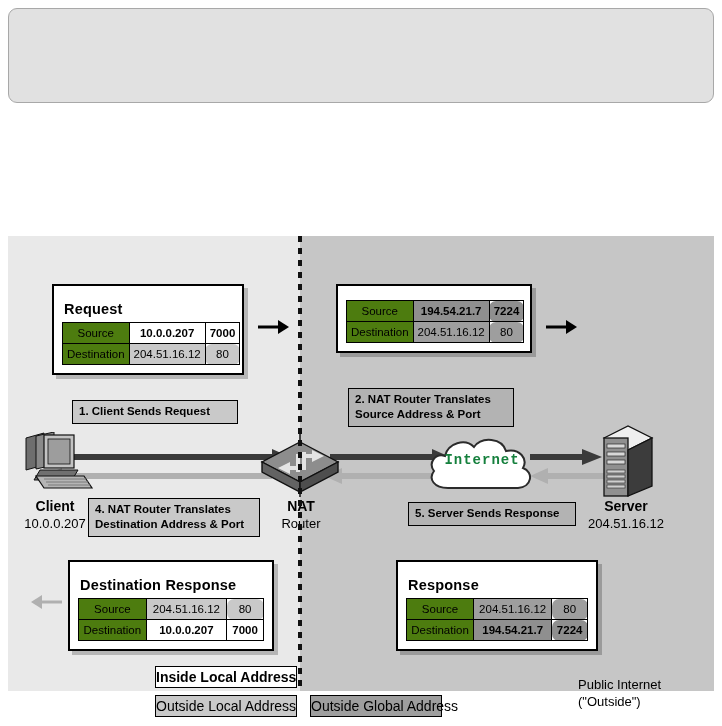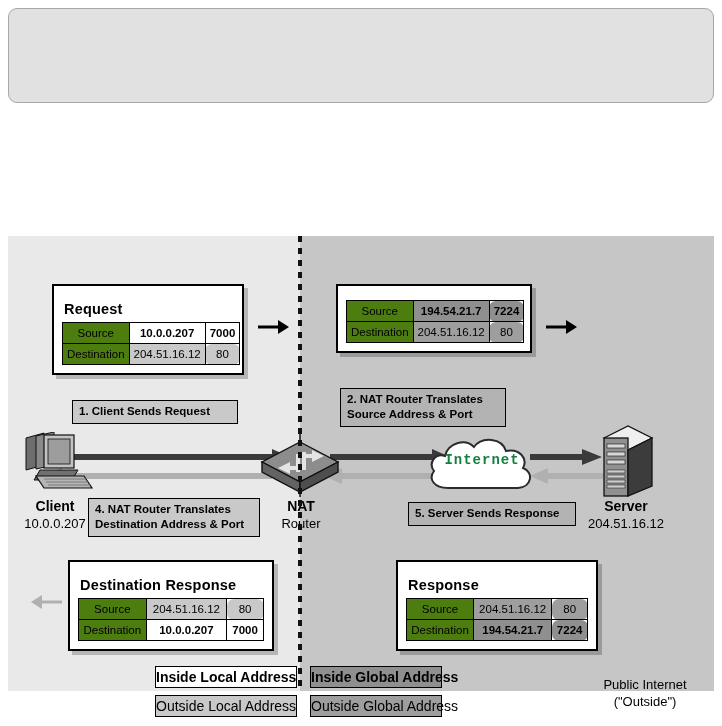--- a/index.html
+++ b/index.html
@@ -217,21 +217,21 @@
         </table>
     </div>
 
     <svg class="mini-arrow" style="left:546px; top:82px;" width="32" height="18">
       <line x1="0" y1="9" x2="20" y2="9" stroke="#000" stroke-width="3"></line>
       <polygon points="20,2 31,9 20,16" fill="#000"></polygon>
     </svg>
 
     <div class="step-label" style="left:72px; top:164px; width:166px;">1. Client Sends Request</div>
 
-    <div class="step-label on-outside" style="left:340px; top:152px; width:166px;">2. NAT Router Translates
+    <div class="step-label on-outside" style="left:348px; top:152px; width:166px;">2. NAT Router Translates
 Source Address &amp; Port</div>
 
     <div class="step-label on-outside" style="left:408px; top:266px; width:168px;">5. Server Sends Response</div>
 
     <div class="step-label" style="left:88px; top:262px; width:172px;">4. NAT Router Translates
 Destination Address &amp; Port</div>
 
     <svg style="position:absolute;left:14px;top:196px;" width="82" height="62">
 
       <polygon points="12,6 30,1 30,33 12,38" fill="#6e6e6e" stroke="#111" stroke-width="1"></polygon>
@@ -349,22 +349,21 @@
 
   </div>
 
   <div id="legend">
 
 
     <div class="legend-swatch c-inside-local" style="left:155px; top:0px; width:142px;">Inside Local Address</div>
 
     <div class="legend-swatch c-outside-local" style="left:155px; top:29px; width:142px;">Outside Local Address</div>
 
-    <div class="legend-swatch c-inside-global" style="left:310px; top:0px; width:132px;">Inside Global Address</div>
 
     <div class="legend-swatch c-outside-global" style="left:310px; top:29px; width:132px;">Outside Global Address</div>
 
-    <div class="region-label" style="left:578px; top:10px; width:134px; text-align:center;">Public Internet
+    <div class="region-label" style="left:578px; top:10px; width:134px; ">Public Internet
 ("Outside")</div>
 
   </div>
 
 </div>
 
 </body></html>

